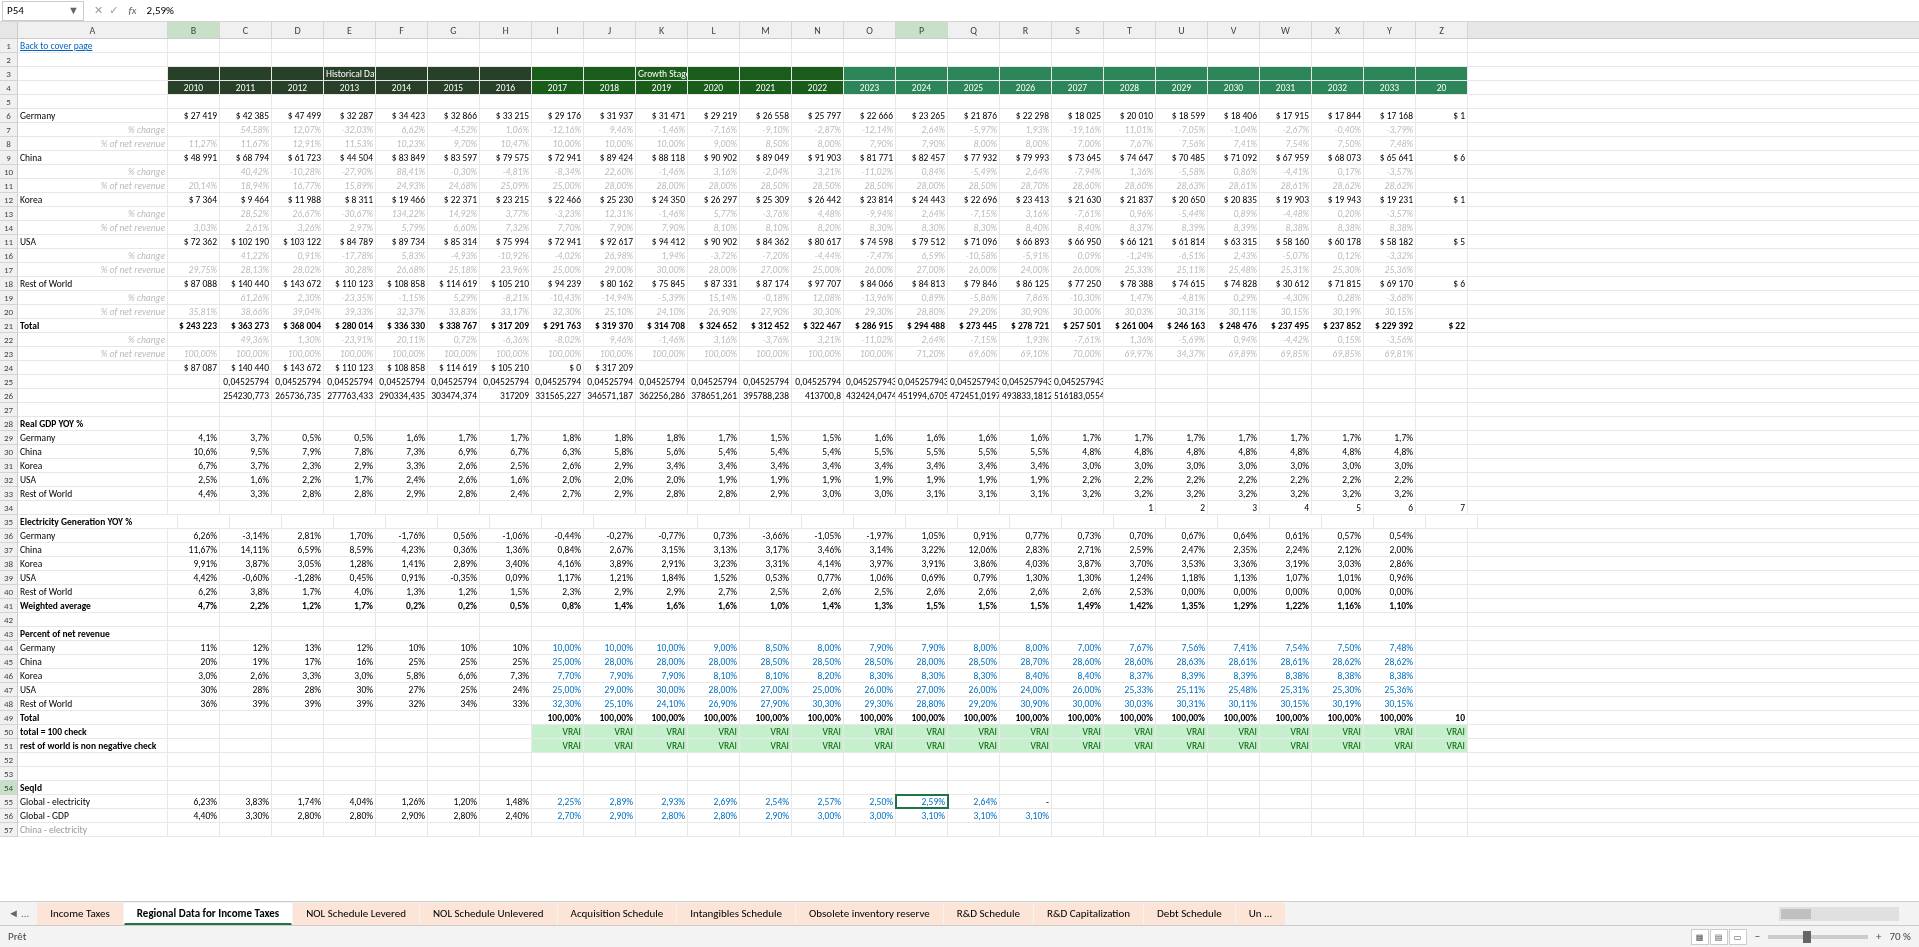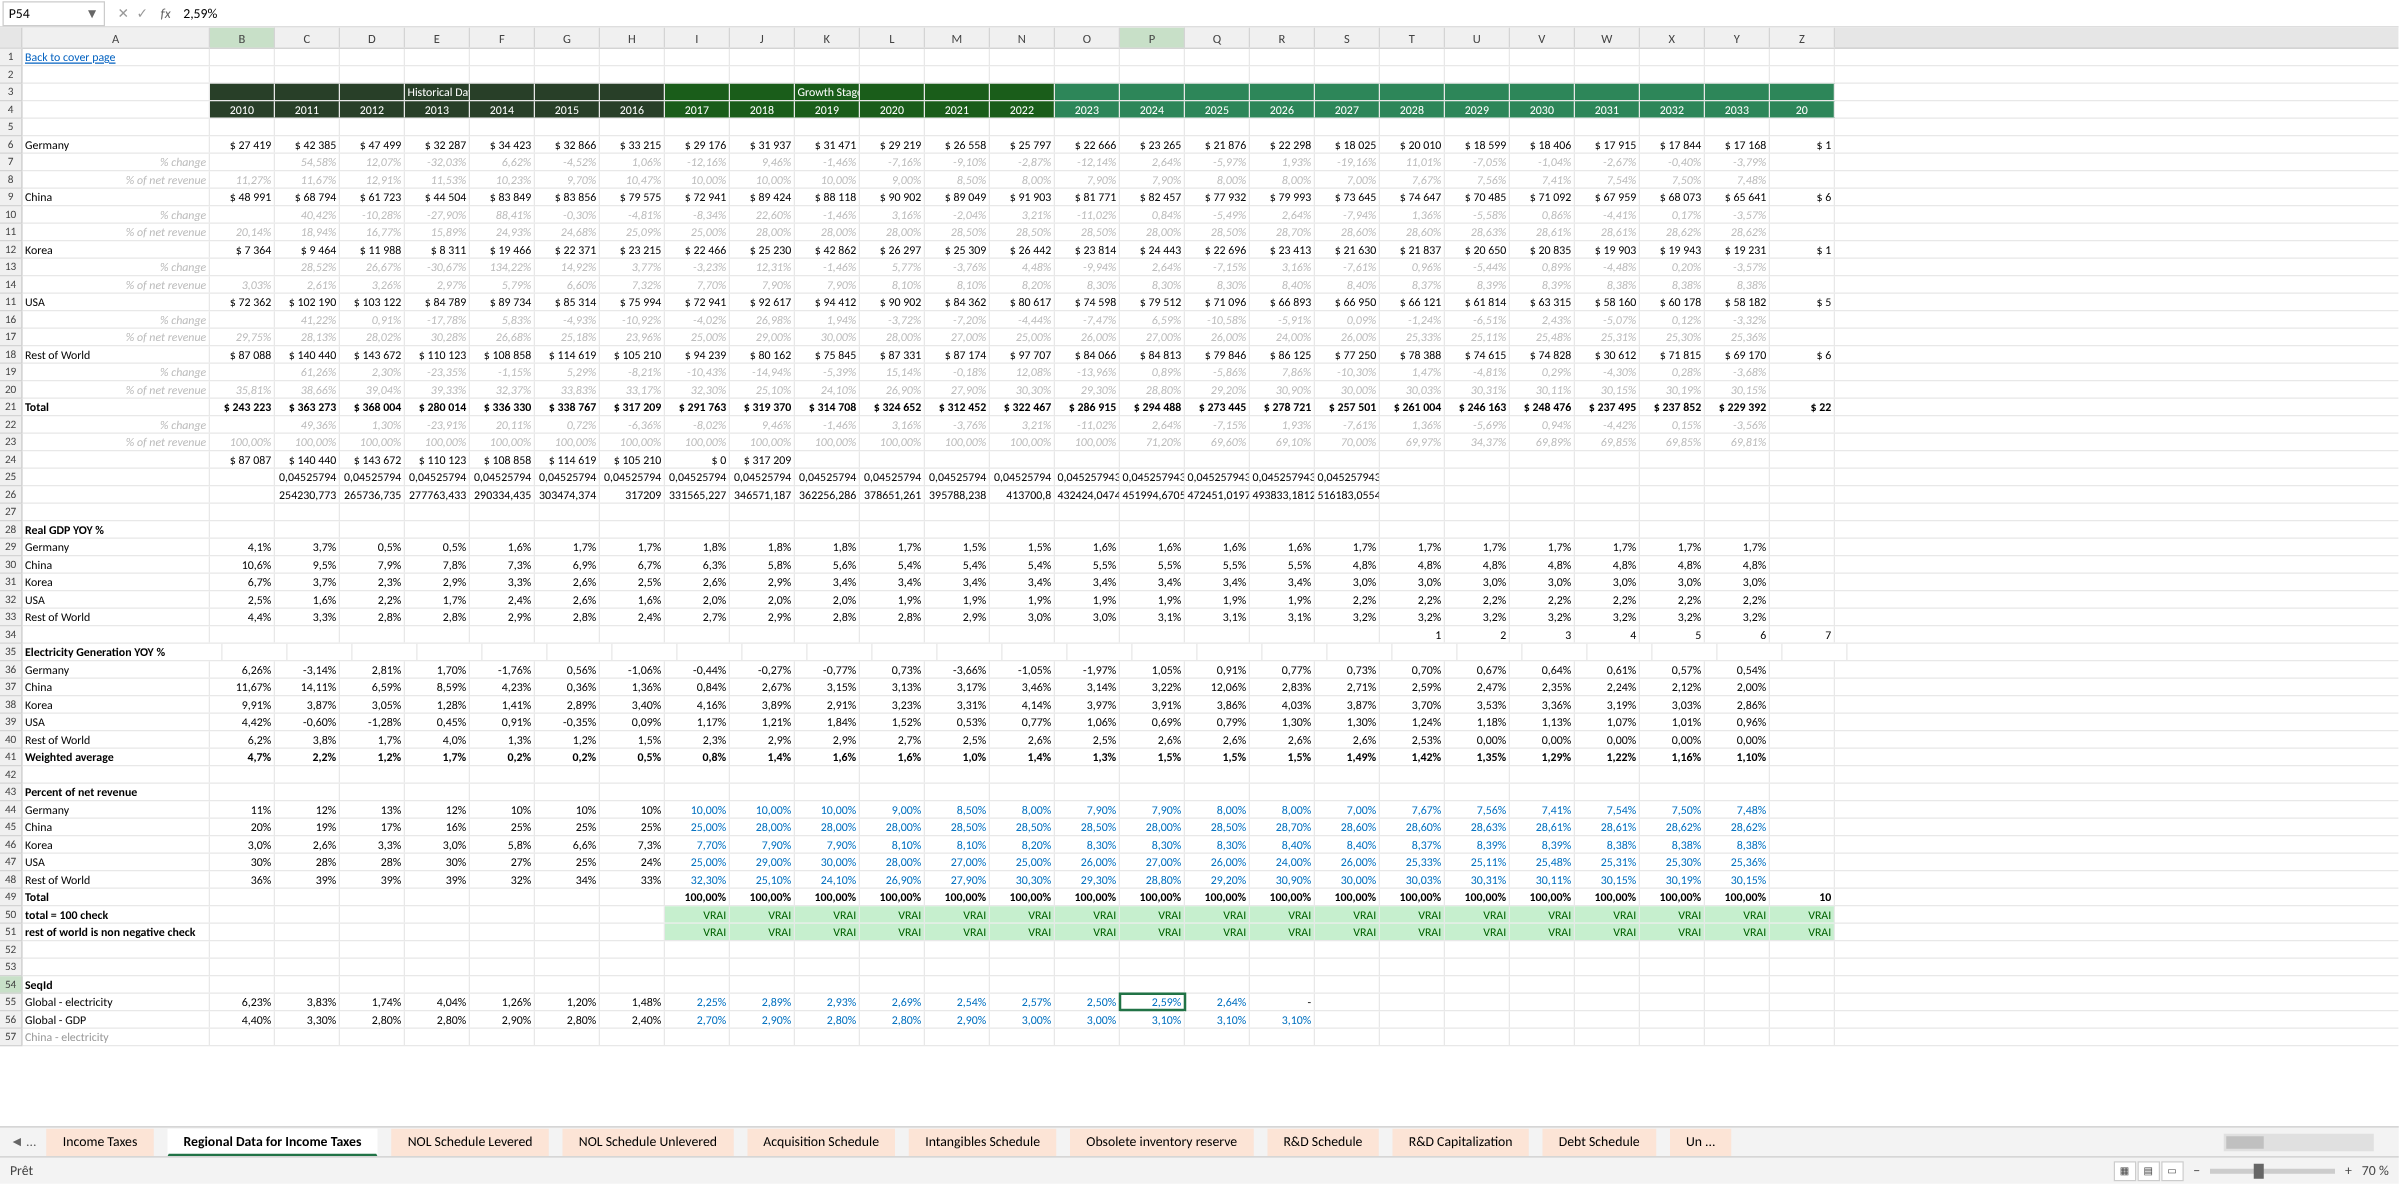--- a/index.html
+++ b/index.html
@@ -32,21 +32,21 @@
 .header-hist{background:#283f28;color:#fff;text-align:center;font-weight:normal}
 .header-growth{background:#1a5d1a;color:#fff;text-align:center}
 .header-stage2{background:#2d8659}
 .year-hist{background:#283f28;color:#fff;text-align:center}
 .year-growth{background:#1a5d1a;color:#fff;text-align:center}
 .year-stage2{background:#2d8659;color:#fff;text-align:center}
 .vrai-cell{background:#c6efce;color:#006100;text-align:right}
 .tabs{position:absolute;bottom:22px;left:0;right:0;height:24px;background:#f3f3f3;display:flex;align-items:center;border-top:1px solid #ccc;font-size:11px}
 .tab-nav{display:flex;gap:2px;padding:0 8px;color:#666}
 .tab-nav span{cursor:pointer}
-.tab{padding:3px 12px;border:1px solid transparent;cursor:pointer;background:#e0e0e0;margin-right:11px}
+.tab{padding:3px 12px;border:1px solid transparent;cursor:pointer;background:#e0e0e0;margin-right:1px}
 .tab.red{background:#fce4d6}
 .tab.active{background:#fff;border-bottom:2px solid #217346;font-weight:bold}
 .tab-scroll{margin-left:auto;width:120px;height:14px;background:#e0e0e0;margin-right:20px;position:relative}
 .tab-scroll-thumb{position:absolute;left:2px;width:30px;height:10px;top:2px;background:#c0c0c0}
 .status-bar{position:absolute;bottom:0;left:0;right:0;height:22px;background:#f3f3f3;border-top:1px solid #ccc;display:flex;align-items:center;padding:0 8px;font-size:11px;color:#444}
 .status-right{margin-left:auto;display:flex;align-items:center;gap:8px}
 .view-btns{display:flex;gap:1px}
 .vb{width:18px;height:16px;border:1px solid #ccc;background:#fff;display:flex;align-items:center;justify-content:center;font-size:8px}
 .zoom-slider{width:100px;height:4px;background:#ccc;position:relative}
 .zoom-thumb{position:absolute;left:35px;width:8px;height:12px;top:-4px;background:#666}
@@ -382,21 +382,21 @@
         <div class="cell right lightgray italic" style="width:52px">7,48%</div>
         <div class="cell right lightgray italic" style="width:52px"></div>
       </div>
       <div class="row ">
         <div class="cell " style="width:150px">China</div>
         <div class="cell right " style="width:52px">$   48 991</div>
         <div class="cell right " style="width:52px">$   68 794</div>
         <div class="cell right " style="width:52px">$   61 723</div>
         <div class="cell right " style="width:52px">$   44 504</div>
         <div class="cell right " style="width:52px">$   83 849</div>
-        <div class="cell right " style="width:52px">$   83 856</div>
+        <div class="cell right " style="width:52px">$   83 597</div>
         <div class="cell right " style="width:52px">$   79 575</div>
         <div class="cell right " style="width:52px">$   72 941</div>
         <div class="cell right " style="width:52px">$   89 424</div>
         <div class="cell right " style="width:52px">$   88 118</div>
         <div class="cell right " style="width:52px">$   90 902</div>
         <div class="cell right " style="width:52px">$   89 049</div>
         <div class="cell right " style="width:52px">$   91 903</div>
         <div class="cell right " style="width:52px">$   81 771</div>
         <div class="cell right " style="width:52px">$   82 457</div>
         <div class="cell right " style="width:52px">$   77 932</div>
@@ -470,21 +470,21 @@
         <div class="cell " style="width:150px">Korea</div>
         <div class="cell right " style="width:52px">$   7 364</div>
         <div class="cell right " style="width:52px">$   9 464</div>
         <div class="cell right " style="width:52px">$   11 988</div>
         <div class="cell right " style="width:52px">$   8 311</div>
         <div class="cell right " style="width:52px">$   19 466</div>
         <div class="cell right " style="width:52px">$   22 371</div>
         <div class="cell right " style="width:52px">$   23 215</div>
         <div class="cell right " style="width:52px">$   22 466</div>
         <div class="cell right " style="width:52px">$   25 230</div>
-        <div class="cell right " style="width:52px">$   42 862</div>
+        <div class="cell right " style="width:52px">$   24 350</div>
         <div class="cell right " style="width:52px">$   26 297</div>
         <div class="cell right " style="width:52px">$   25 309</div>
         <div class="cell right " style="width:52px">$   26 442</div>
         <div class="cell right " style="width:52px">$   23 814</div>
         <div class="cell right " style="width:52px">$   24 443</div>
         <div class="cell right " style="width:52px">$   22 696</div>
         <div class="cell right " style="width:52px">$   23 413</div>
         <div class="cell right " style="width:52px">$   21 630</div>
         <div class="cell right " style="width:52px">$   21 837</div>
         <div class="cell right " style="width:52px">$   20 650</div>

